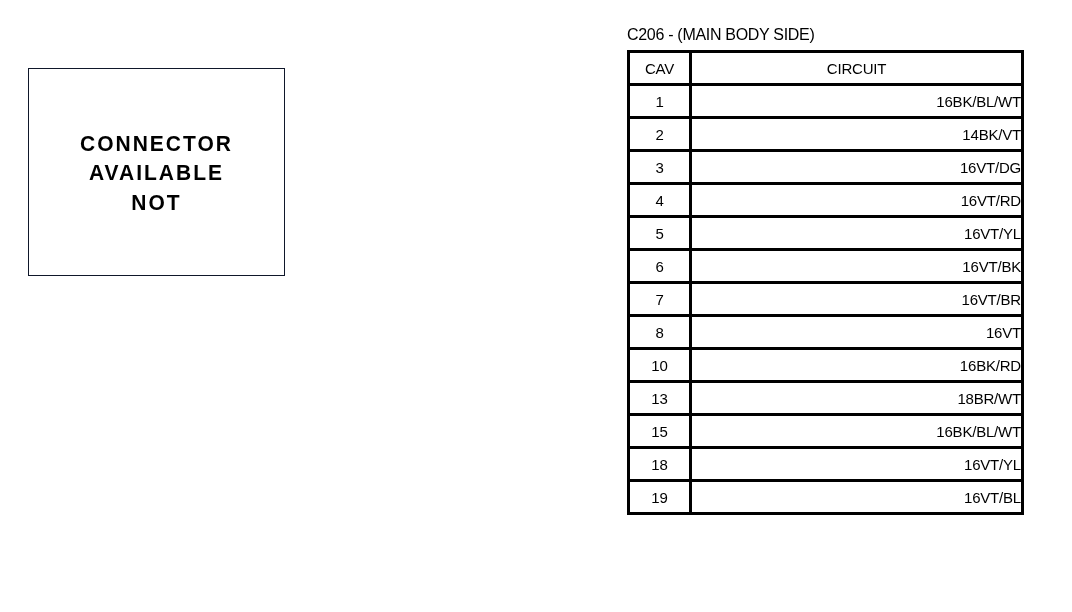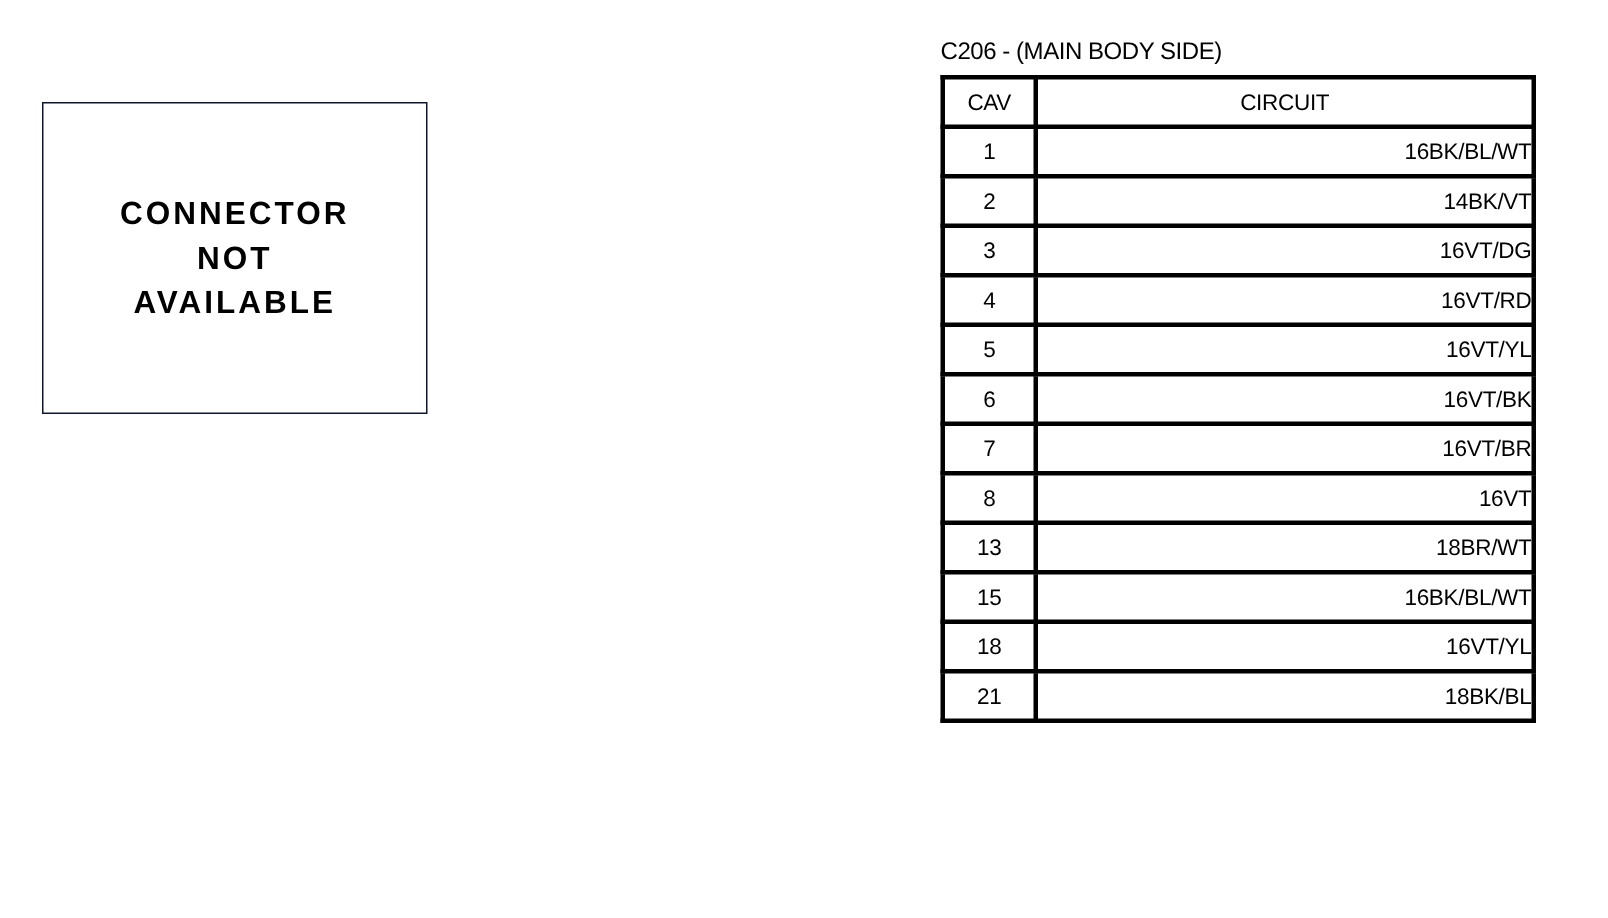--- a/index.html
+++ b/index.html
@@ -81,22 +81,22 @@
     text-align: right;
     padding-left: 10px;
   }
 </style>
 </head>
 <body>
 
 <div class="na-box">
   <div class="na-text">
     <div>CONNECTOR</div>
+    <div>AVAILABLE</div>
     <div>NOT</div>
-    <div>AVAILABLE</div>
   </div>
 </div>
 
 <div class="conn-block">
   <div class="conn-title">C206 - (MAIN BODY SIDE)</div>
   <table class="conn-table">
     <colgroup>
       <col style="width:62px">
       <col>
     </colgroup>
@@ -133,30 +133,34 @@
       </tr>
       <tr>
         <td class="cav">7</td>
         <td class="circuit">16VT/BR</td>
       </tr>
       <tr>
         <td class="cav">8</td>
         <td class="circuit">16VT</td>
       </tr>
       <tr>
+        <td class="cav">10</td>
+        <td class="circuit">16BK/RD</td>
+      </tr>
+      <tr>
         <td class="cav">13</td>
         <td class="circuit">18BR/WT</td>
       </tr>
       <tr>
         <td class="cav">15</td>
         <td class="circuit">16BK/BL/WT</td>
       </tr>
       <tr>
         <td class="cav">18</td>
         <td class="circuit">16VT/YL</td>
       </tr>
       <tr>
-        <td class="cav">21</td>
-        <td class="circuit">18BK/BL</td>
+        <td class="cav">19</td>
+        <td class="circuit">16VT/BL</td>
       </tr>
     </tbody>
   </table>
 </div>
 
 </body></html>

